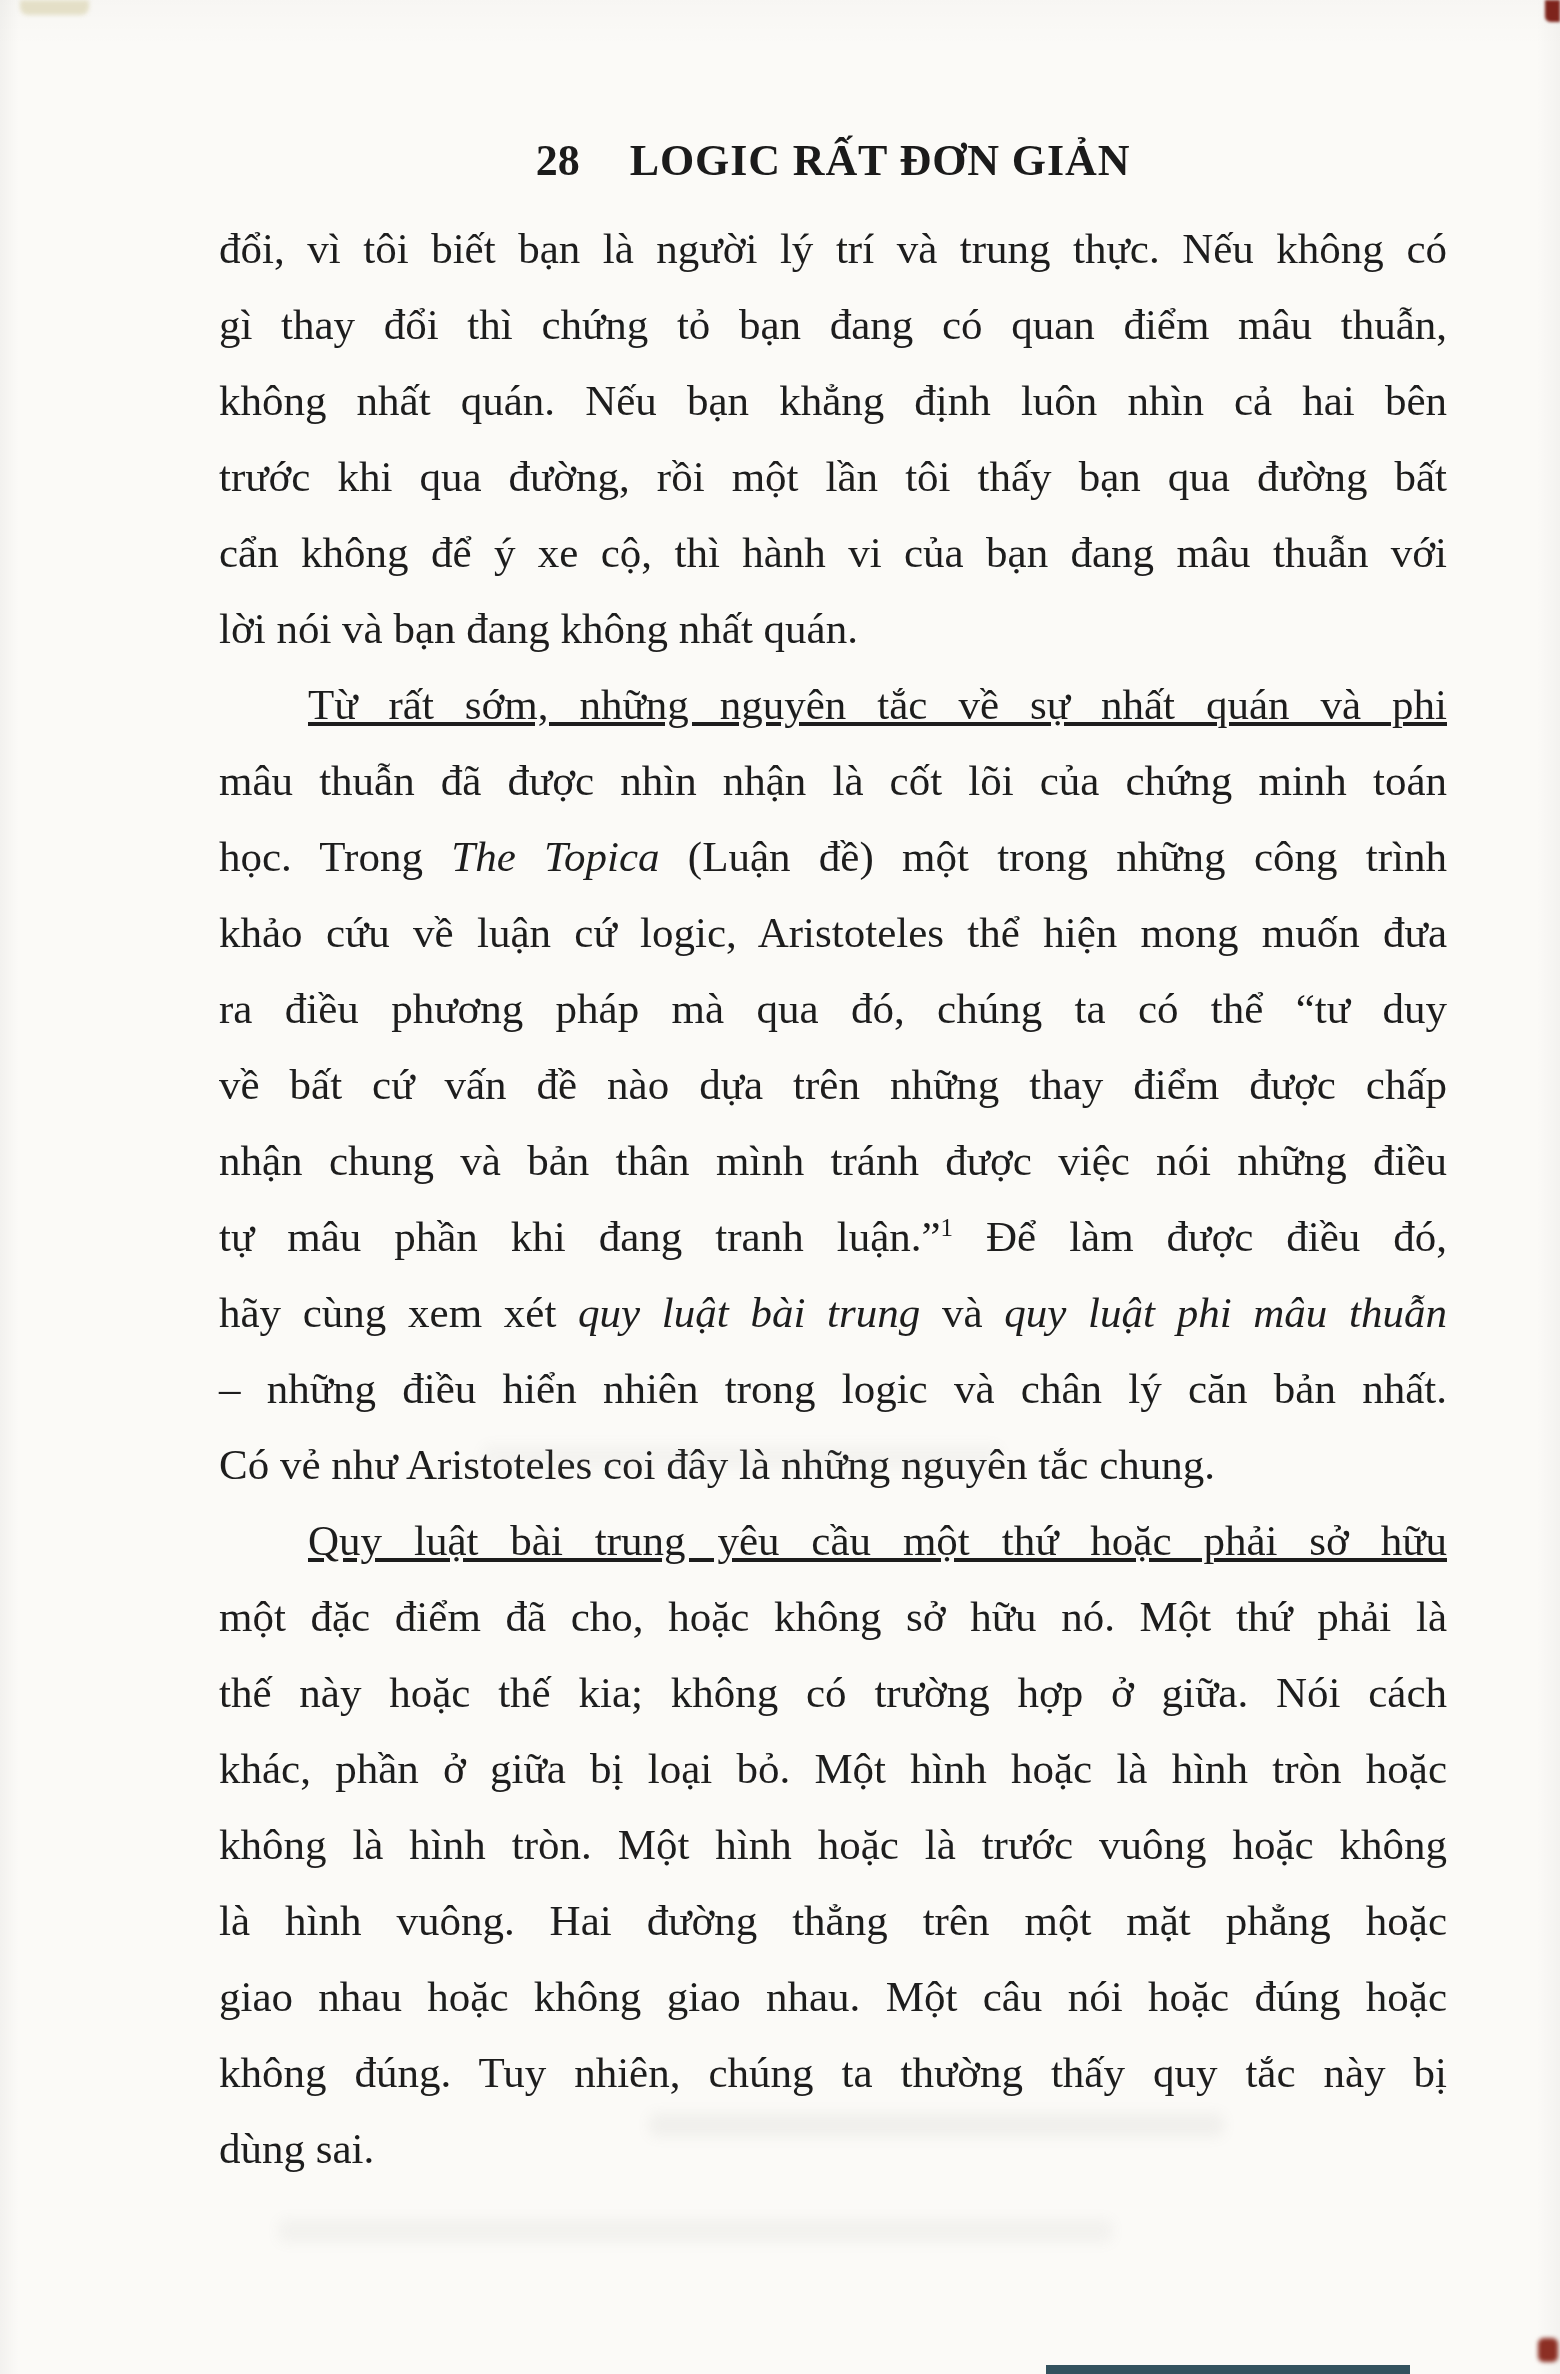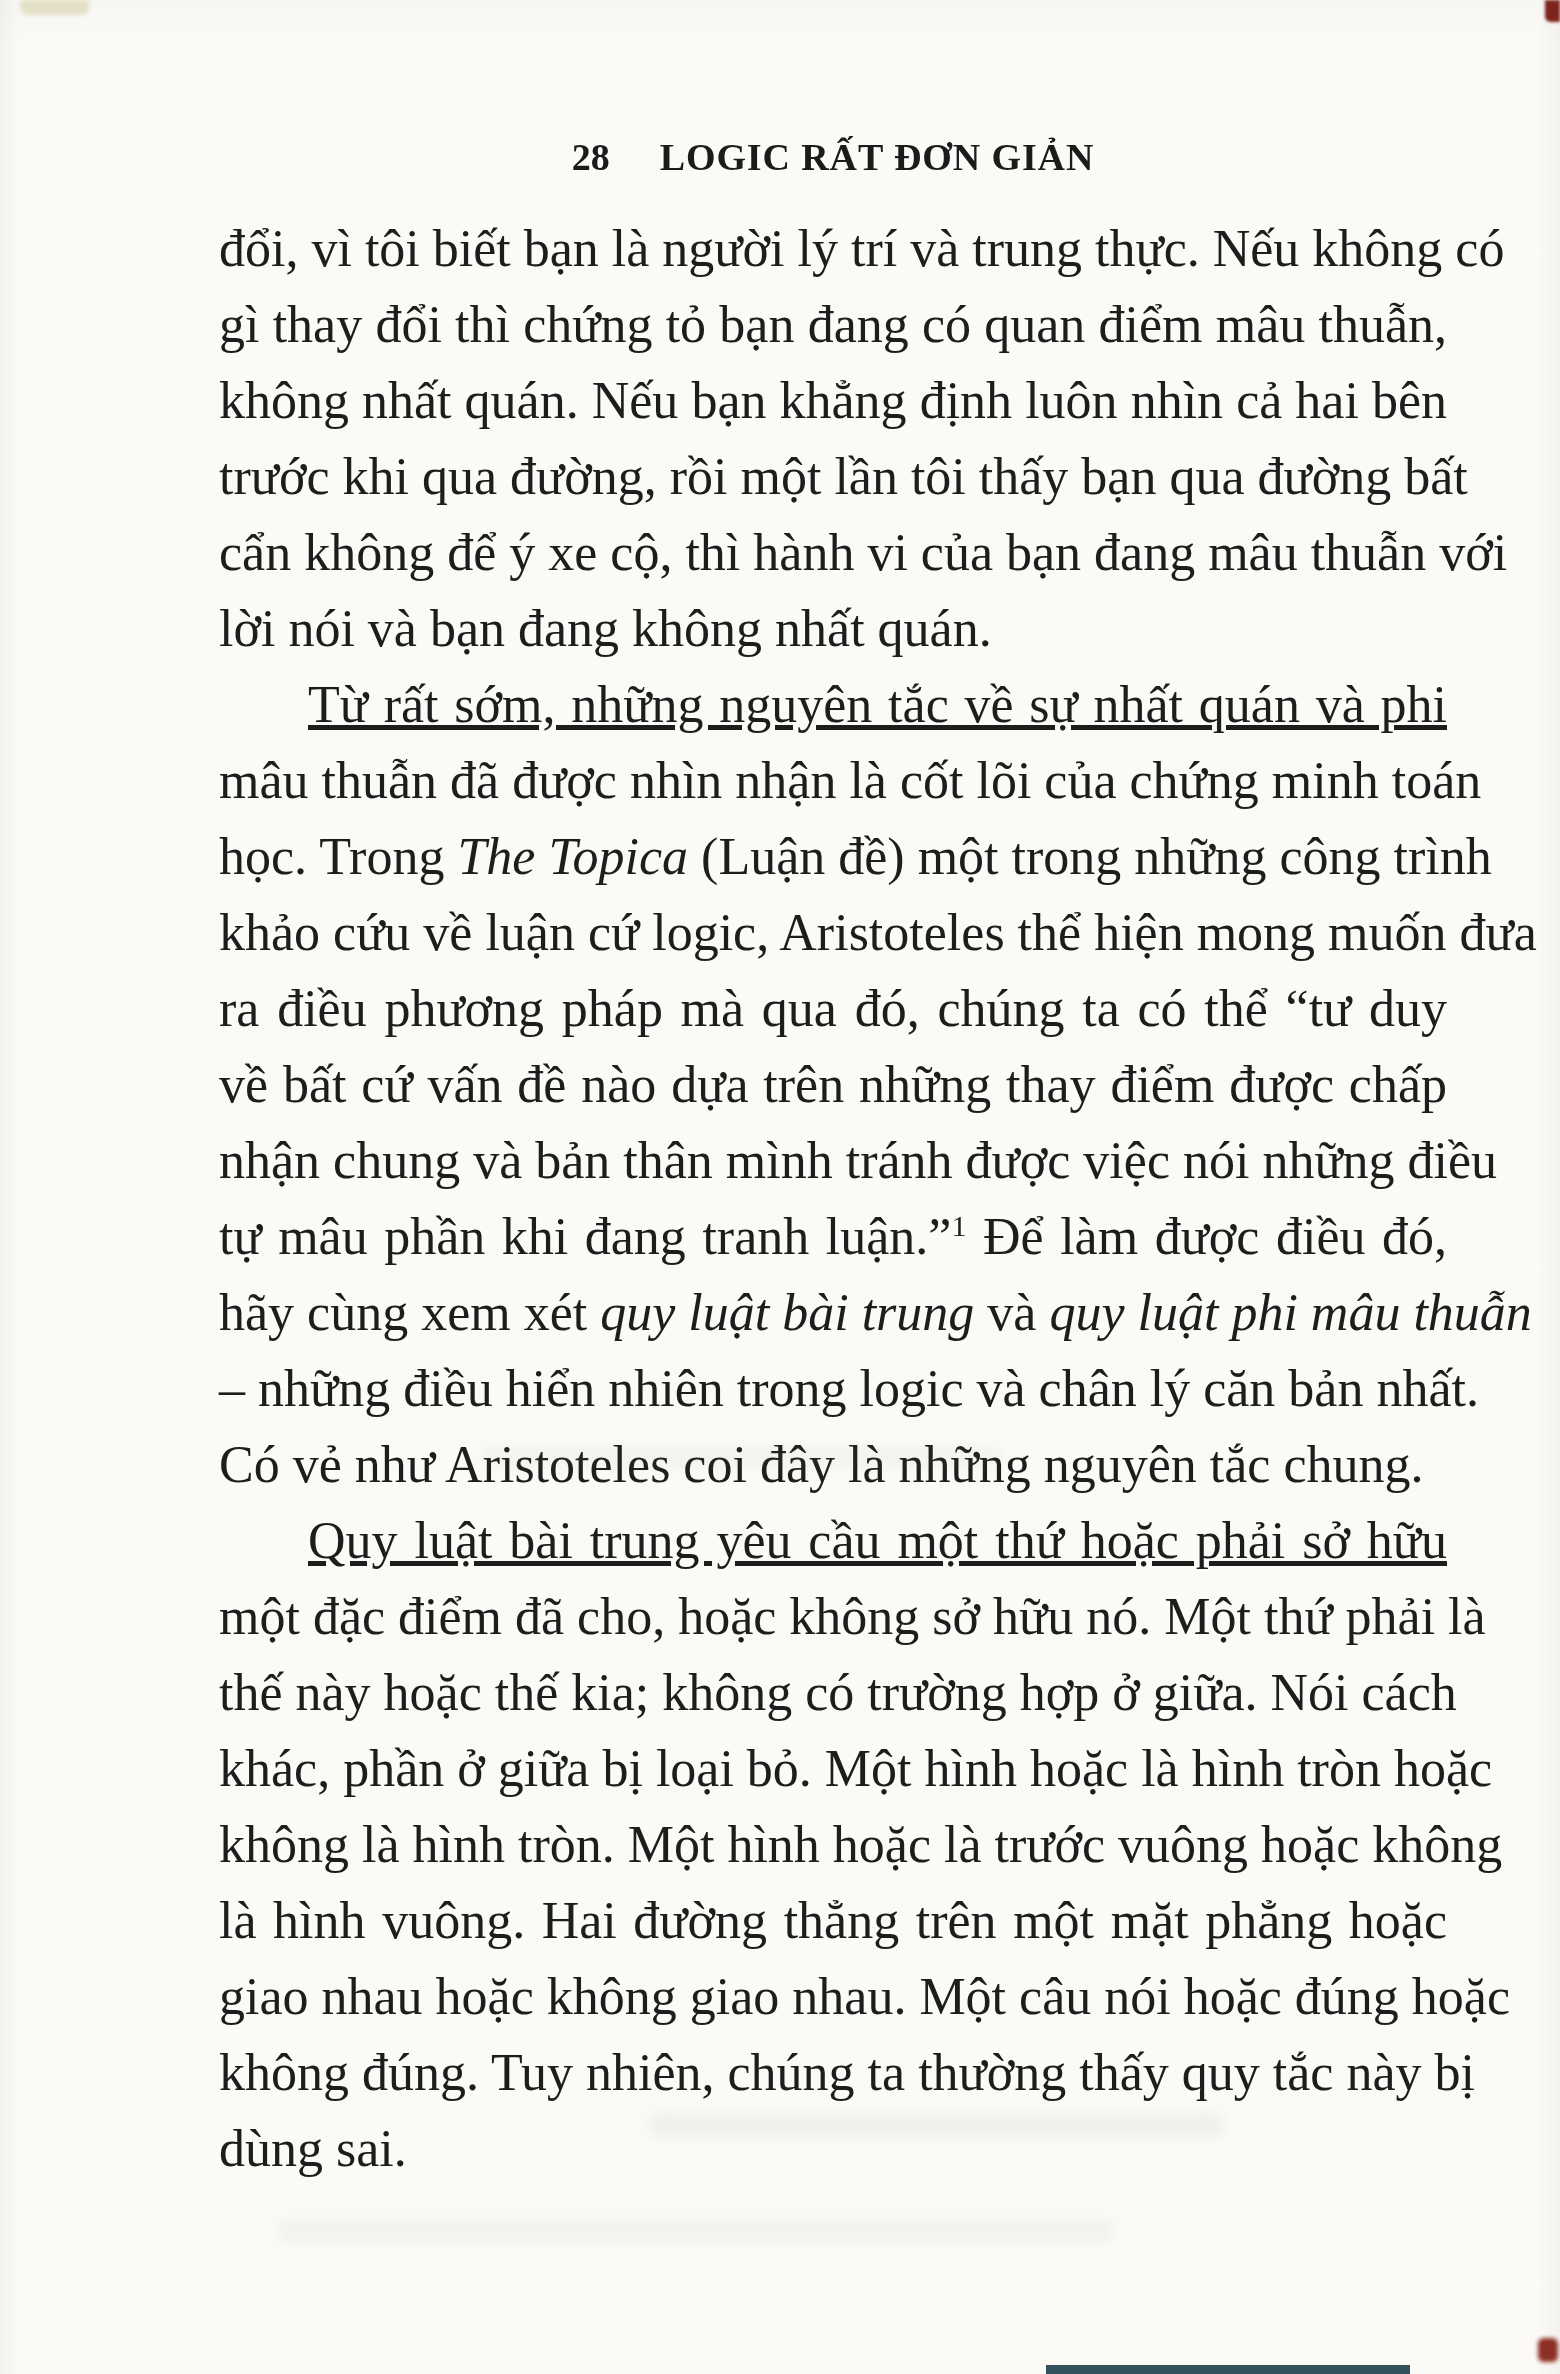--- a/index.html
+++ b/index.html
@@ -20,36 +20,36 @@
     overflow: hidden;
     font-family: "Liberation Serif", "DejaVu Serif", serif;
     color: #1d1d1d;
   }
   .running-head {
     position: absolute;
     top: 135px;
     left: 219px;
     width: 1228px;
     text-align: center;
-    font-size: 38px;
+    font-size: 44px;
     font-weight: bold;
     letter-spacing: 0.9px;
     color: #1b1b1b;
     white-space: nowrap;
   }
   .running-head .pagenum {
     margin-right: 50px;
     letter-spacing: 0;
   }
   .body-text {
     position: absolute;
     top: 211px;
     left: 219px;
     width: 1228px;
-    font-size: 52px;
+    font-size: 43px;
     line-height: 76px;
   }
   .line {
     text-align: justify;
     text-align-last: justify;
     -moz-text-align-last: justify;
     white-space: nowrap;
   }
   .line.end {
     text-align-last: left;

